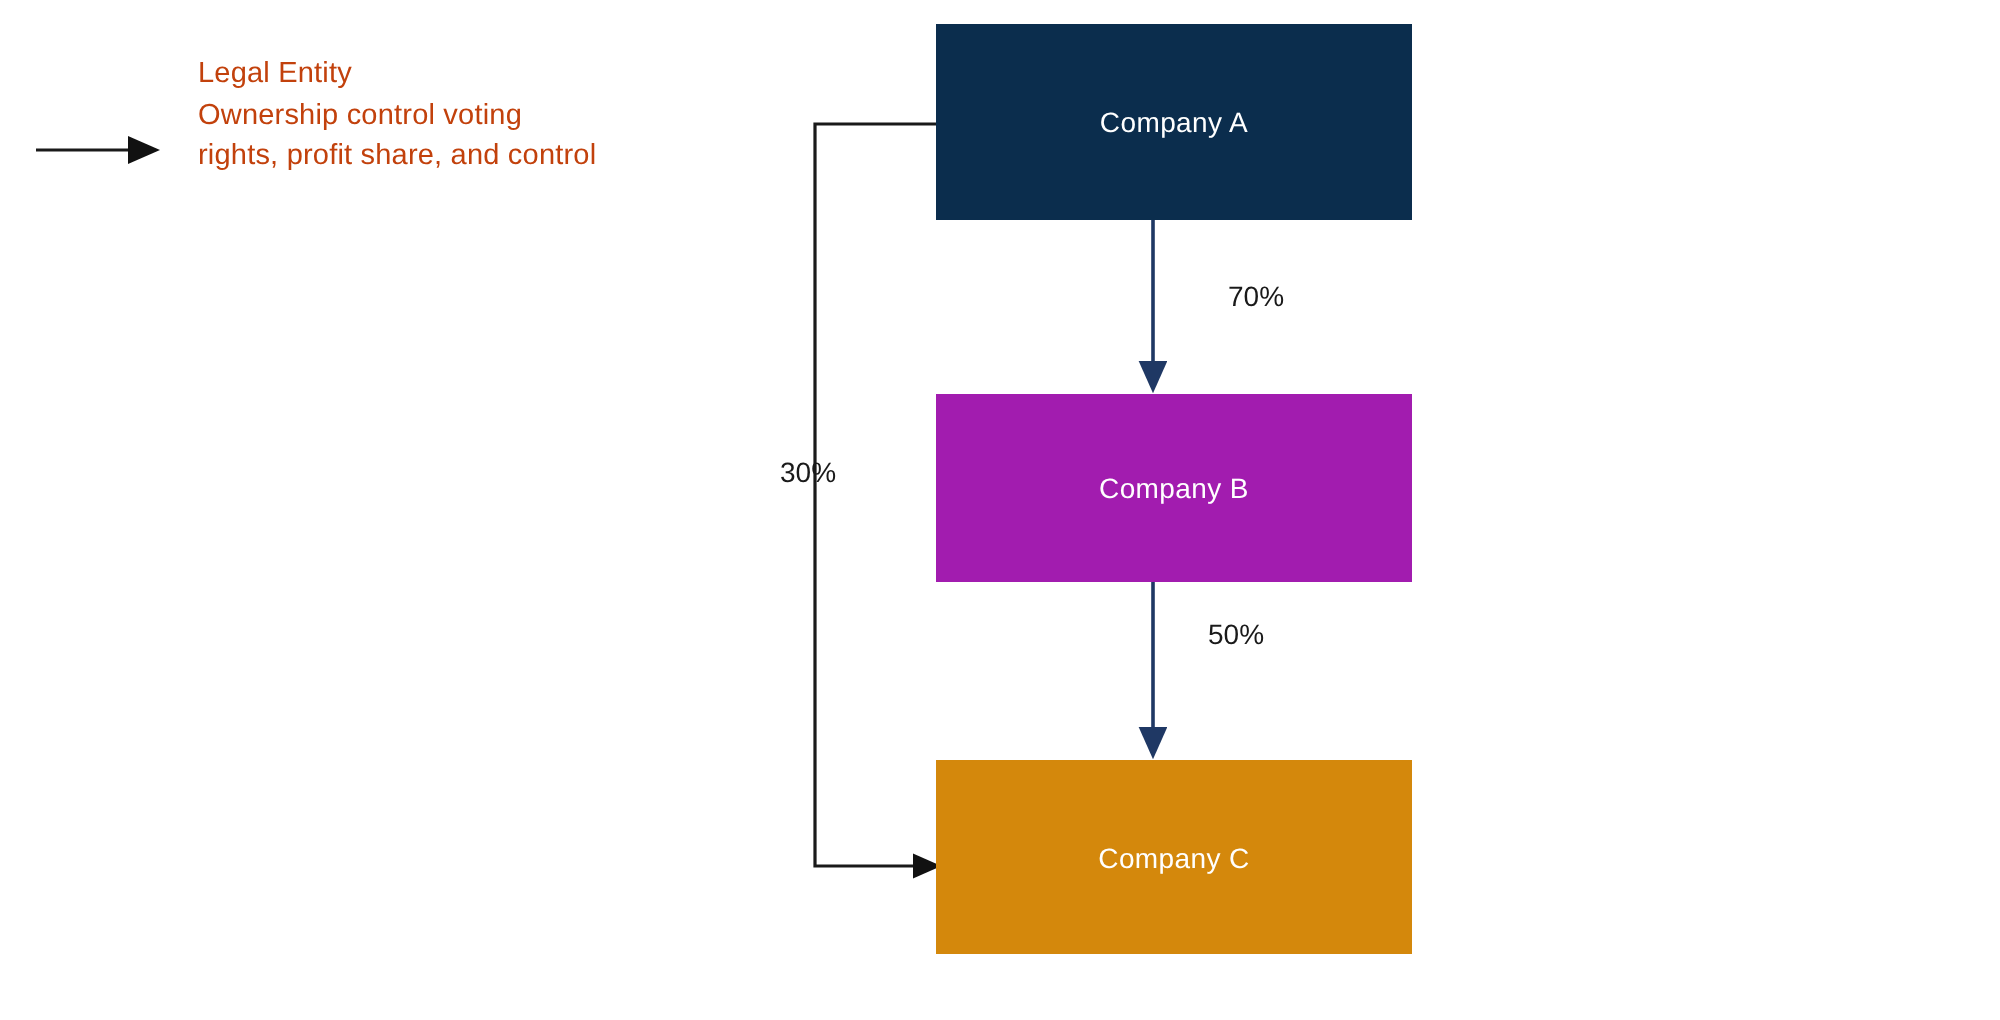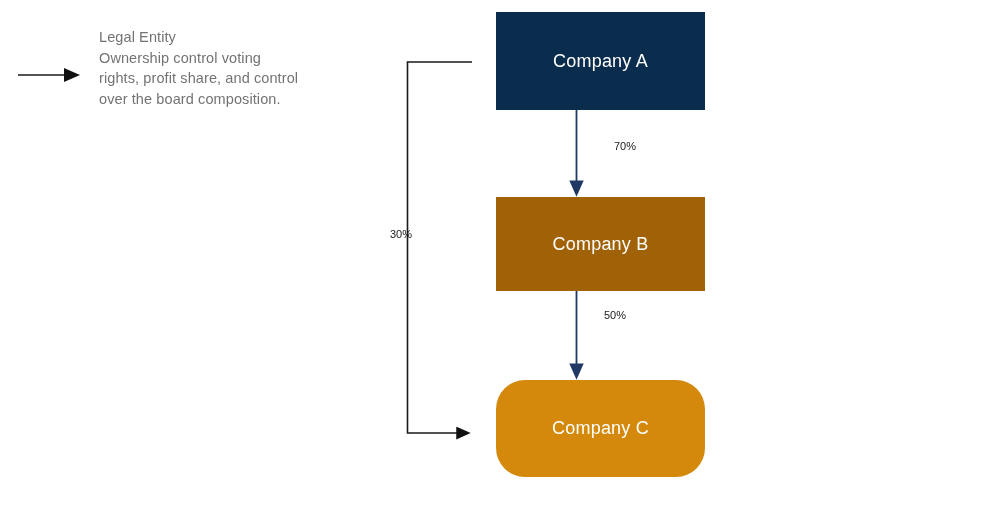--- a/index.html
+++ b/index.html
@@ -27,68 +27,67 @@
     width: 70px;
     height: 26px;
   }
   .note-block {
     position: absolute;
     left: 99px;
     top: 27px;
     width: 250px;
     font-size: 14.5px;
     line-height: 20.6px;
-    color: #737373;
+    color: #c2410c;
     letter-spacing: 0.1px;
   }
   .note-line {
     display: block;
     white-space: pre;
   }
 
   
   .node {
     position: absolute;
-    left: 496px;
-    width: 209px;
+    left: 468px;
+    width: 238px;
     display: flex;
     align-items: center;
     justify-content: center;
     color: #ffffff;
-    font-size: 18px;
+    font-size: 14px;
     letter-spacing: 0.2px;
   }
   #node-a {
     top: 12px;
     height: 98px;
   }
   #node-b {
     top: 197px;
     height: 94px;
   }
   #node-c {
     top: 380px;
     height: 97px;
-    border-radius: 29px;
   }
 
   
   #connectors {
     position: absolute;
     left: 0;
     top: 0;
     width: 1000px;
     height: 510px;
     pointer-events: none;
   }
 
   
   .pct-label {
     position: absolute;
-    font-size: 11px;
+    font-size: 14px;
     color: #1a1a1a;
     white-space: nowrap;
   }
   #pct-ab { left: 614px; top: 140px; }
   #pct-bc { left: 604px; top: 309px; }
   #pct-ac { left: 344px; top: 228px; margin-left: 46px; }
 </style>
 </head>
 <body>
 
@@ -96,21 +95,20 @@
 
   <svg class="legend-arrow" viewBox="0 0 70 26">
     <line x1="4" y1="13" x2="52" y2="13" stroke="#1a1a1a" stroke-width="1.6"></line>
     <polygon points="50,6 66,13 50,20" fill="#111111"></polygon>
   </svg>
 
   <div class="note-block">
     <span class="note-line">Legal Entity</span>
     <span class="note-line">Ownership control voting</span>
     <span class="note-line">rights, profit share, and control</span>
-    <span class="note-line">over the board composition.</span>
   </div>
 
   <svg id="connectors" viewBox="0 0 1000 510">
     <defs>
       <marker id="arrow-navy" markerWidth="10" markerHeight="10" refX="4.2" refY="4" orient="auto" markerUnits="strokeWidth">
         <polygon points="0,0 9,4 0,8" fill="#1F3864"></polygon>
       </marker>
       <marker id="arrow-black" markerWidth="10" markerHeight="10" refX="4.2" refY="4" orient="auto" markerUnits="strokeWidth">
         <polygon points="0,0 9,4 0,8" fill="#111111"></polygon>
       </marker>
@@ -119,21 +117,21 @@
     <line x1="576.5" y1="110" x2="576.5" y2="188" stroke="#1F3864" stroke-width="1.8" marker-end="url(#arrow-navy)"></line>
 
     <line x1="576.5" y1="291" x2="576.5" y2="371" stroke="#1F3864" stroke-width="1.8" marker-end="url(#arrow-navy)"></line>
 
     <path d="M 472 62 L 407.5 62 L 407.5 433 L 463 433" fill="none" stroke="#1a1a1a" stroke-width="1.6" marker-end="url(#arrow-black)"></path>
   </svg>
 
   <div class="node" id="node-a" style="background: rgb(11, 45, 77); color: rgb(255, 255, 255);">
     <span>Company A</span>
   </div>
-  <div class="node" id="node-b" style="background: #a16207; color: rgb(255, 255, 255);">
+  <div class="node" id="node-b" style="background: #a21caf; color: rgb(255, 255, 255);">
     <span>Company B</span>
   </div>
   <div class="node" id="node-c" style="background: rgb(212, 136, 12); color: rgb(255, 255, 255);">
     <span>Company C</span>
   </div>
 
   <div class="pct-label" id="pct-ab">70%</div>
   <div class="pct-label" id="pct-bc">50%</div>
   <div class="pct-label" id="pct-ac">30%</div>
 

